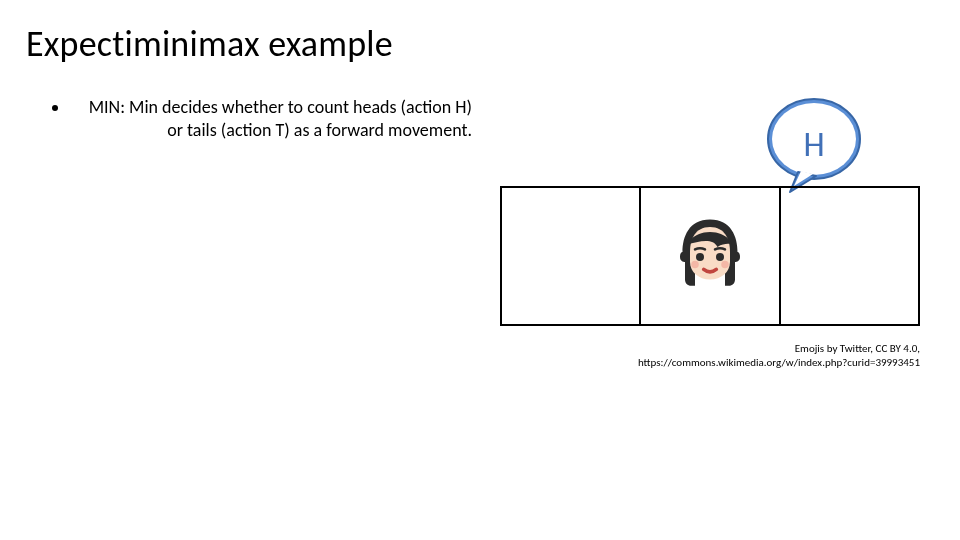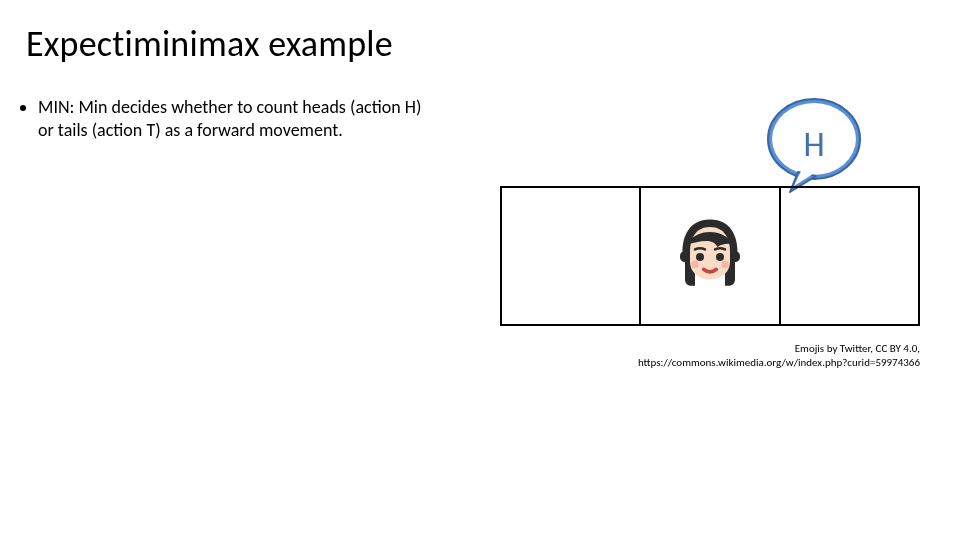--- a/index.html
+++ b/index.html
@@ -1,19 +1,19 @@
 <!DOCTYPE html>
 <html><head>
 <meta charset="utf-8">
 <style>
   * { box-sizing: border-box; margin: 0; padding: 0; }
   html, body { width: 960px; height: 540px; background: #fff; font-family: "Segoe UI", "Calibri", Arial, sans-serif; color: #000; }
   .slide { position: relative; width: 960px; height: 540px; border-radius: 18px; }
   .title { position: absolute; left: 26px; top: 22px; font-size: 36px; font-weight: 400; letter-spacing: 0.2px; }
-  .bullets { position: absolute; left: 20px; top: 96px; width: 420px; }
+  .bullets { position: absolute; left: 52px; top: 96px; width: 420px; text-align: right; }
   .bullets li { list-style: disc; margin-left: 18px; font-size: 18px; line-height: 1.3; }
   .grid-box { position: absolute; left: 500px; top: 186px; width: 420px; height: 140px; border: 2px solid #000; display: flex; }
   .cell { flex: 1 1 0; border-right: 2px solid #000; position: relative; }
   .cell:last-child { border-right: none; }
   .bubble-wrap { position: absolute; left: 760px; top: 94px; width: 108px; height: 108px; }
   .bubble { width: 100%; height: 100%; }
   .bubble-text { position: absolute; left: 0; top: 30px; width: 108px; text-align: center; font-size: 34px; color: #4170b7; font-weight: 400; }
   .emoji { position: absolute; left: 50%; top: 50%; transform: translate(-50%,-52%); }
   .credit { position: absolute; left: 540px; top: 342px; width: 380px; font-size: 11px; line-height: 1.3; text-align: right; color: #000; }
 </style>
@@ -52,16 +52,16 @@
         <path d="M27 44 Q32 48 37 44" stroke="#c1463f" stroke-width="3" fill="none" stroke-linecap="round"></path>
         <circle cx="20" cy="40" r="3" fill="#f4b7a6"></circle>
         <circle cx="44" cy="40" r="3" fill="#f4b7a6"></circle>
       </svg>
     </div>
     <div class="cell"></div>
   </div>
 
   <div class="credit">
     <div>Emojis by Twitter, CC BY 4.0,</div>
-    <div>https://commons.wikimedia.org/w/index.php?curid=59974366</div>
+    <div>https://commons.wikimedia.org/w/index.php?curid=39993451</div>
   </div>
 
 </div>
 
 </body></html>

